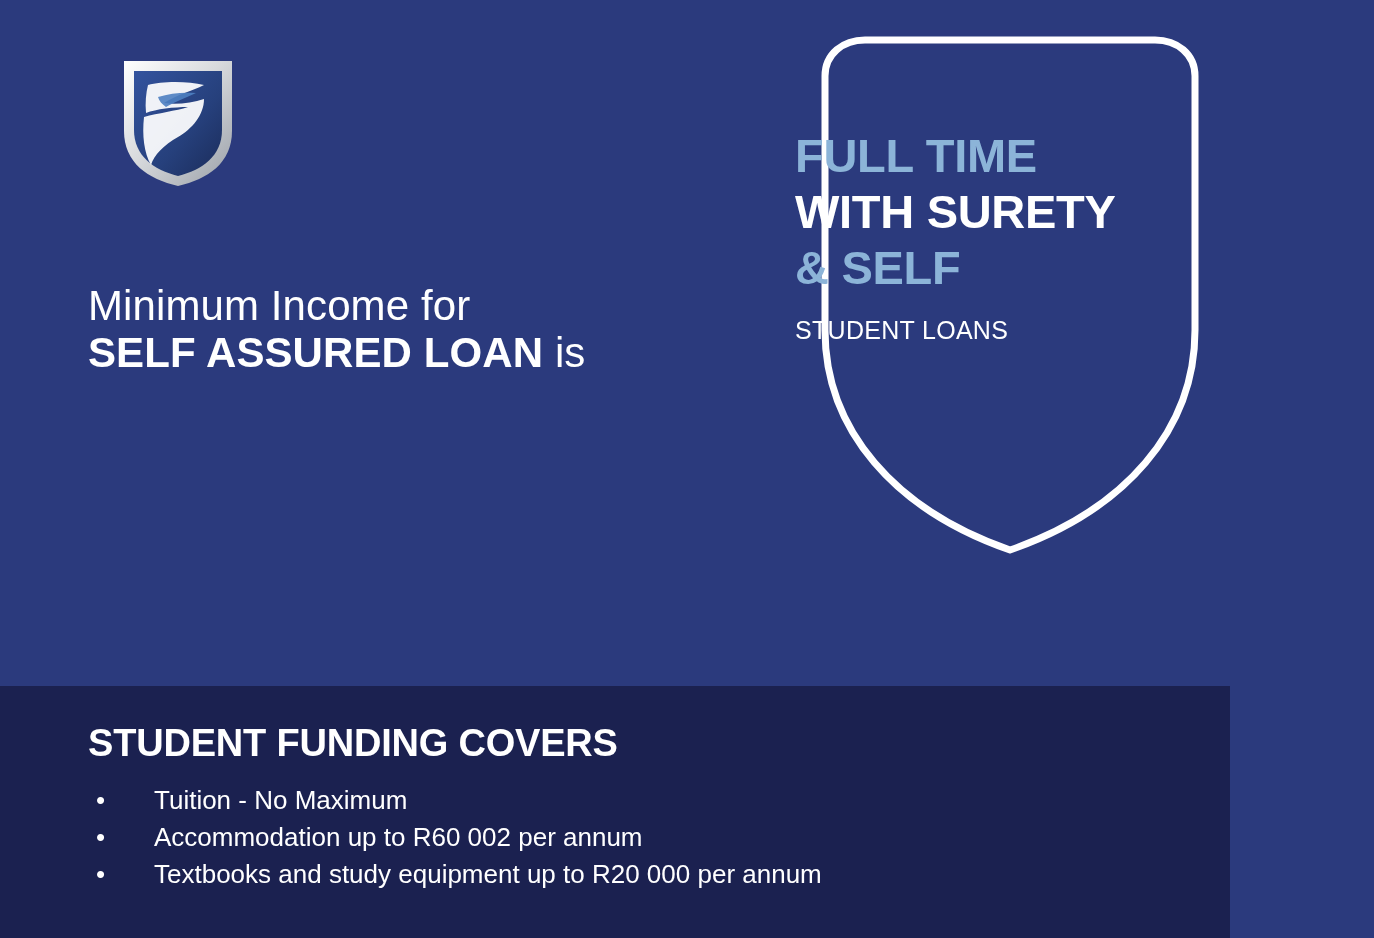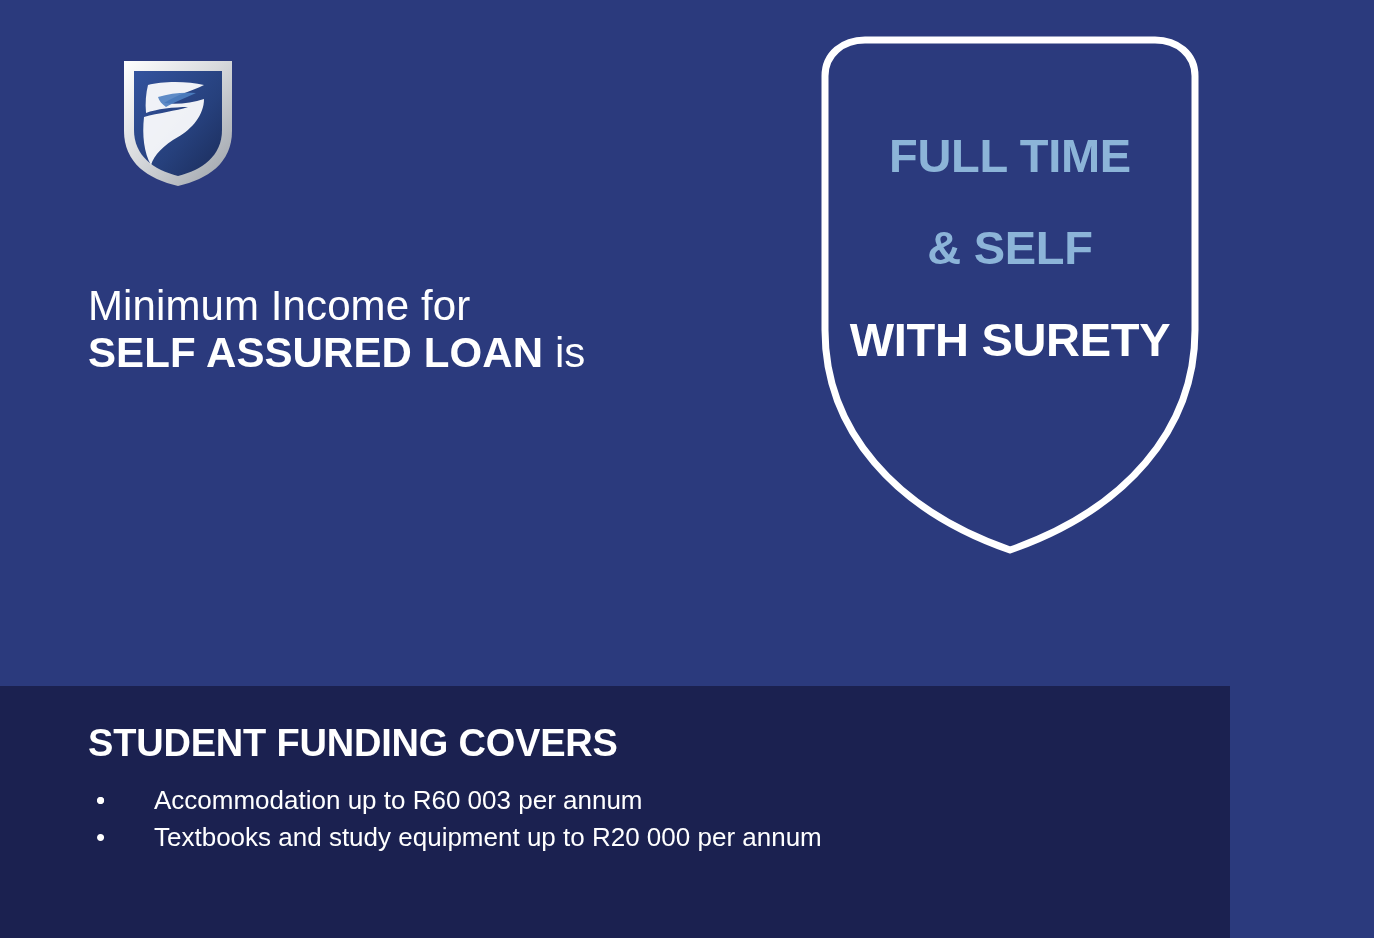--- a/index.html
+++ b/index.html
@@ -66,26 +66,25 @@
     top: 0;
   }
   .badge-text {
     position: absolute;
     left: 0;
     top: 0;
     width: 430px;
     height: 530px;
     display: flex;
     flex-direction: column;
-    align-items: center;
+    align-items: flex-start;
     justify-content: flex-start;
     padding-top: 98px;
     box-sizing: border-box;
     text-align: center;
-    gap: 36px;
   }
   .badge-line {
     font-weight: 700;
     font-size: 47px;
     line-height: 56px;
     letter-spacing: -0.3px;
     color: #8cb4d8;
     white-space: nowrap;
   }
   .badge-line.white { color: #ffffff; }
@@ -173,34 +172,36 @@
       <b>SELF ASSURED LOAN</b><span> is</span><br>
     </p>
   </div>
 
   <div class="badge">
     <svg width="430" height="530" viewBox="0 0 430 530" xmlns="http://www.w3.org/2000/svg">
       <path d="M30 46 C30 24 48 10 70 10 H360 C382 10 400 24 400 46 V300 C400 400 330 480 215 520 C100 480 30 400 30 300 Z" fill="none" stroke="#ffffff" stroke-width="7" stroke-linejoin="round"></path>
     </svg>
     <div class="badge-text">
       <div class="badge-line">FULL TIME</div>
+      <div class="badge-line white">WITH SURETY</div>
       <div class="badge-line">&amp; SELF</div>
-      <div class="badge-line white">WITH SURETY</div>
+      <div class="badge-sub">STUDENT LOANS</div>
     </div>
   </div>
 
   <div class="bottom">
     <div class="bottom-title">STUDENT FUNDING COVERS</div>
     <ul class="bullets">
       <li>
         <span class="dot">•</span>
+        <span>Tuition - No Maximum</span>
       </li>
       <li>
         <span class="dot">•</span>
-        <span>Accommodation up to R60 003 per annum</span>
+        <span>Accommodation up to R60 002 per annum</span>
       </li>
       <li>
         <span class="dot">•</span>
         <span>Textbooks and study equipment up to R20 000 per annum</span>
       </li>
     </ul>
   </div>
 
 </div>
 

